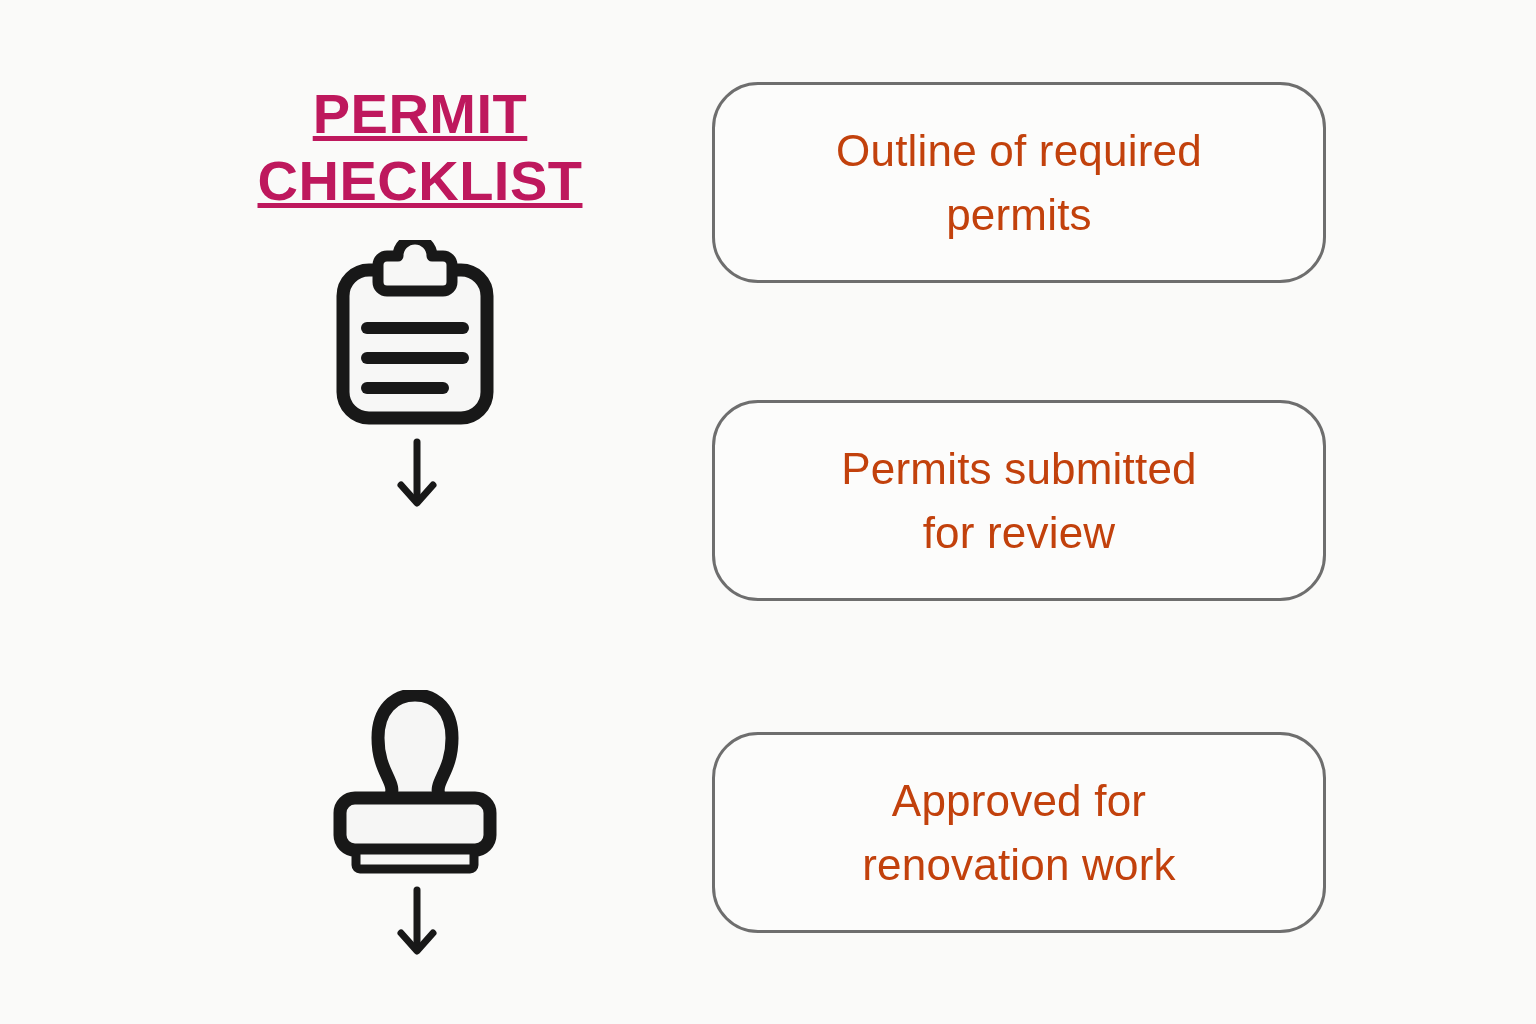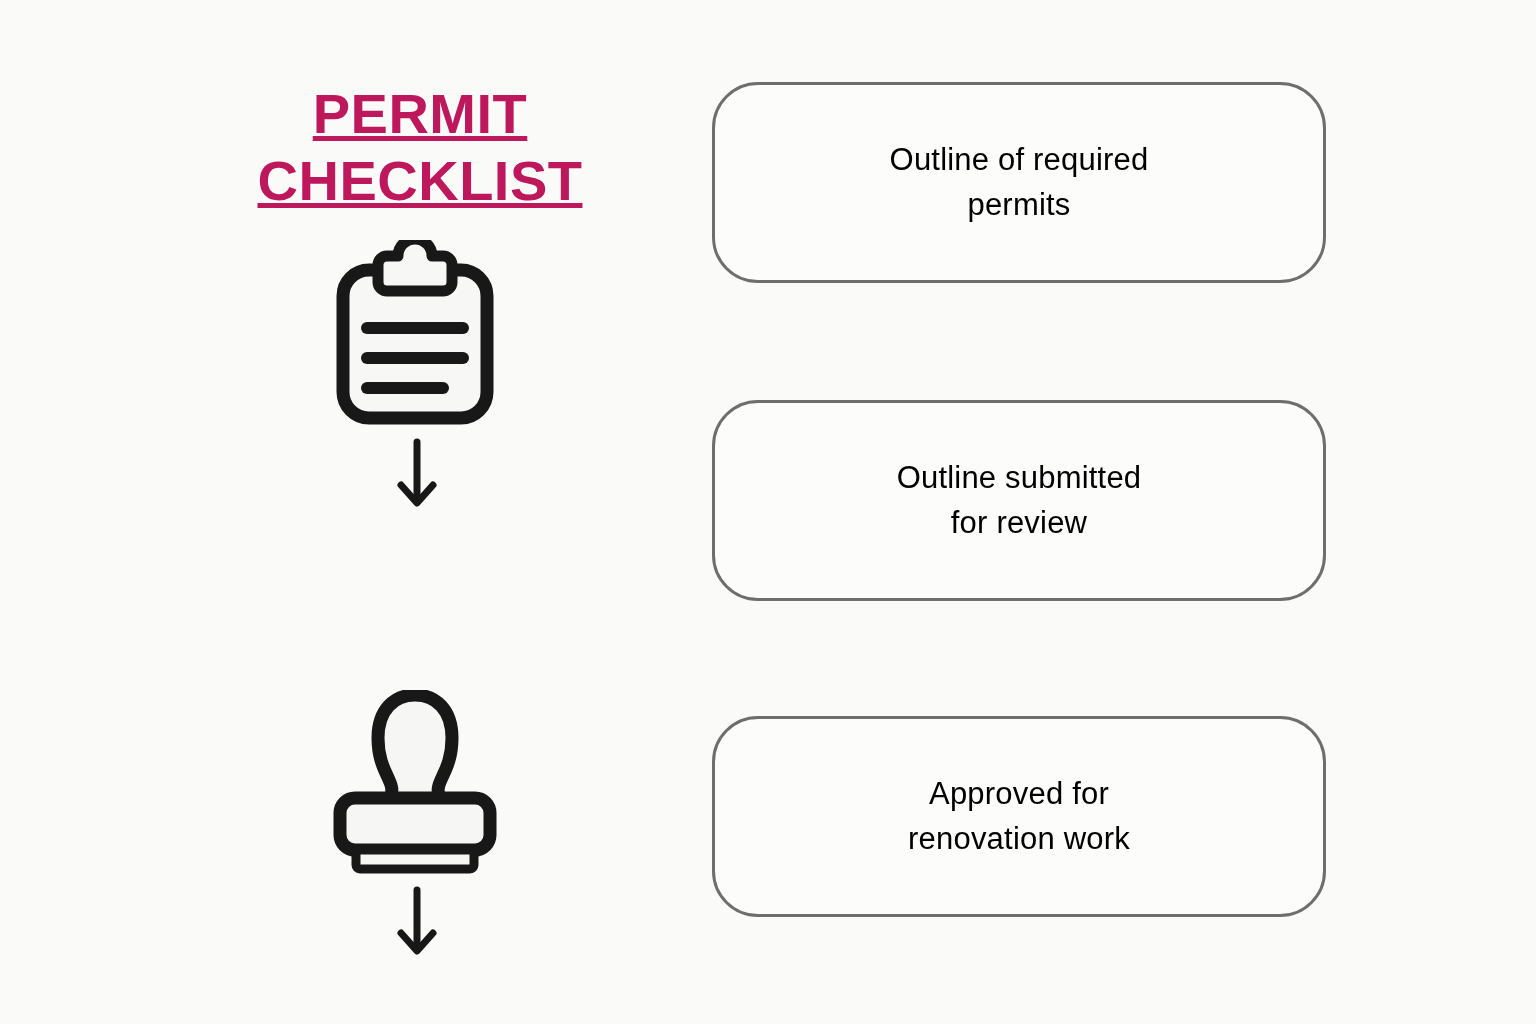--- a/index.html
+++ b/index.html
@@ -44,24 +44,24 @@
     box-sizing: border-box;
     border: 3px solid #6e6e6e;
     border-radius: 46px;
     background: #fcfcfb;
     display: flex;
     align-items: center;
     justify-content: center;
   }
   .flow-box-1 { top: 82px; }
   .flow-box-2 { top: 400px; }
-  .flow-box-3 { top: 716px; }
+  .flow-box-3 { top: 732px; }
   .flow-box-label {
-    font-size: 31px;
-    color: #000000;
+    font-size: 44px;
+    color: #c2410c;
     line-height: 1.45;
     text-align: center;
     white-space: pre-line;
     letter-spacing: 0.2px;
   }
 </style>
 </head>
 <body>
 
 <div class="canvas">
@@ -115,21 +115,21 @@
       <path d="M6 47 L22 65 L38 47" stroke="#181818" stroke-width="7" stroke-linecap="round" stroke-linejoin="round"></path>
     </svg>
   </div>
 
   <div class="flow-box flow-box-1">
     <div class="flow-box-label">Outline of required
 permits</div>
   </div>
 
   <div class="flow-box flow-box-2">
-    <div class="flow-box-label">Outline submitted
+    <div class="flow-box-label">Permits submitted
 for review</div>
   </div>
 
   <div class="flow-box flow-box-3">
     <div class="flow-box-label">Approved for
 renovation work</div>
   </div>
 
 </div>
 

